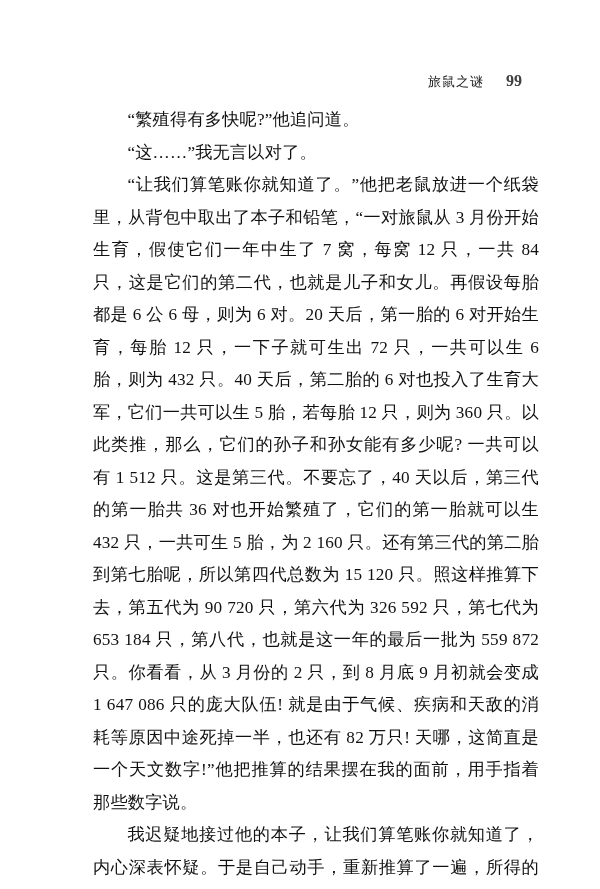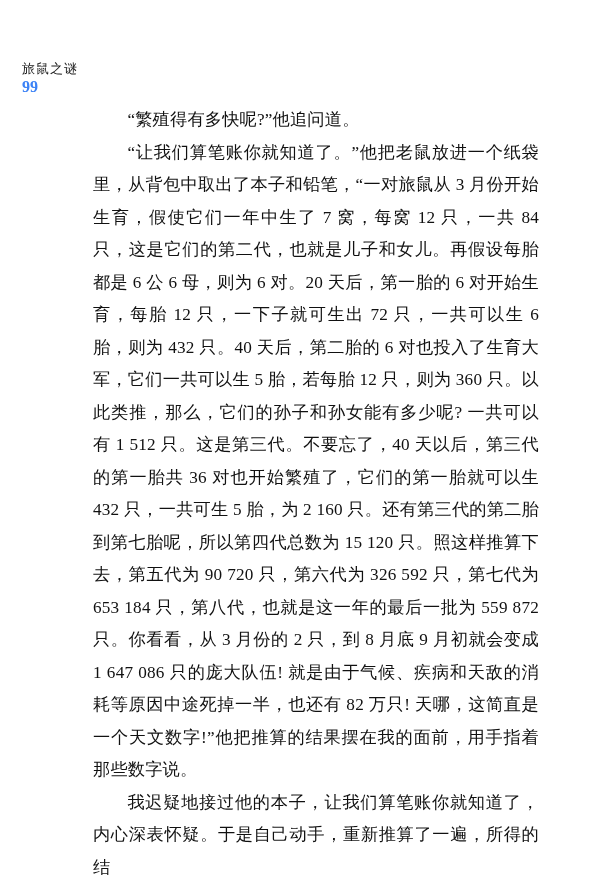--- a/index.html
+++ b/index.html
@@ -24,34 +24,33 @@
     position: absolute;
     top: 72px;
     left: 0;
     width: 600px;
     height: 24px;
     display: flex;
     justify-content: flex-end;
     align-items: baseline;
     padding-right: 78px;
     box-sizing: border-box;
-    flex-direction: column;
   }
   .header-title {
     font-family: "DejaVu Serif", "Liberation Serif", serif;
     font-size: 13px;
     letter-spacing: 1px;
     color: #1a1a1a;
   }
   .header-page-number {
     font-family: "Liberation Serif", "DejaVu Serif", serif;
     font-size: 16px;
     font-weight: bold;
     margin-left: 22px;
-    color: #3b82f6;
+    color: #404040;
   }
   .body-text {
     position: absolute;
     top: 104px;
     left: 93px;
     width: 446px;
   }
   .para {
     font-size: 17.2px;
     line-height: 32.5px;
@@ -71,17 +70,18 @@
 
 <div class="page">
 
   <div class="header">
     <span class="header-title">旅鼠之谜</span>
     <span class="header-page-number">99</span>
   </div>
 
   <div class="body-text">
     <p class="para">“繁殖得有多快呢?”他追问道。</p>
+    <p class="para">“这……”我无言以对了。</p>
     <p class="para">“让我们算笔账你就知道了。”他把老鼠放进一个纸袋里，从背包中取出了本子和铅笔，“一对旅鼠从 3 月份开始生育，假使它们一年中生了 7 窝，每窝 12 只，一共 84 只，这是它们的第二代，也就是儿子和女儿。再假设每胎都是 6 公 6 母，则为 6 对。20 天后，第一胎的 6 对开始生育，每胎 12 只，一下子就可生出 72 只，一共可以生 6 胎，则为 432 只。40 天后，第二胎的 6 对也投入了生育大军，它们一共可以生 5 胎，若每胎 12 只，则为 360 只。以此类推，那么，它们的孙子和孙女能有多少呢? 一共可以有 1 512 只。这是第三代。不要忘了，40 天以后，第三代的第一胎共 36 对也开始繁殖了，它们的第一胎就可以生 432 只，一共可生 5 胎，为 2 160 只。还有第三代的第二胎到第七胎呢，所以第四代总数为 15 120 只。照这样推算下去，第五代为 90 720 只，第六代为 326 592 只，第七代为 653 184 只，第八代，也就是这一年的最后一批为 559 872 只。你看看，从 3 月份的 2 只，到 8 月底 9 月初就会变成 1 647 086 只的庞大队伍! 就是由于气候、疾病和天敌的消耗等原因中途死掉一半，也还有 82 万只! 天哪，这简直是一个天文数字!”他把推算的结果摆在我的面前，用手指着那些数字说。</p>
     <p class="para">我迟疑地接过他的本子，让我们算笔账你就知道了，内心深表怀疑。于是自己动手，重新推算了一遍，所得的结</p>
   </div>
 
 </div>
 
 </body></html>

